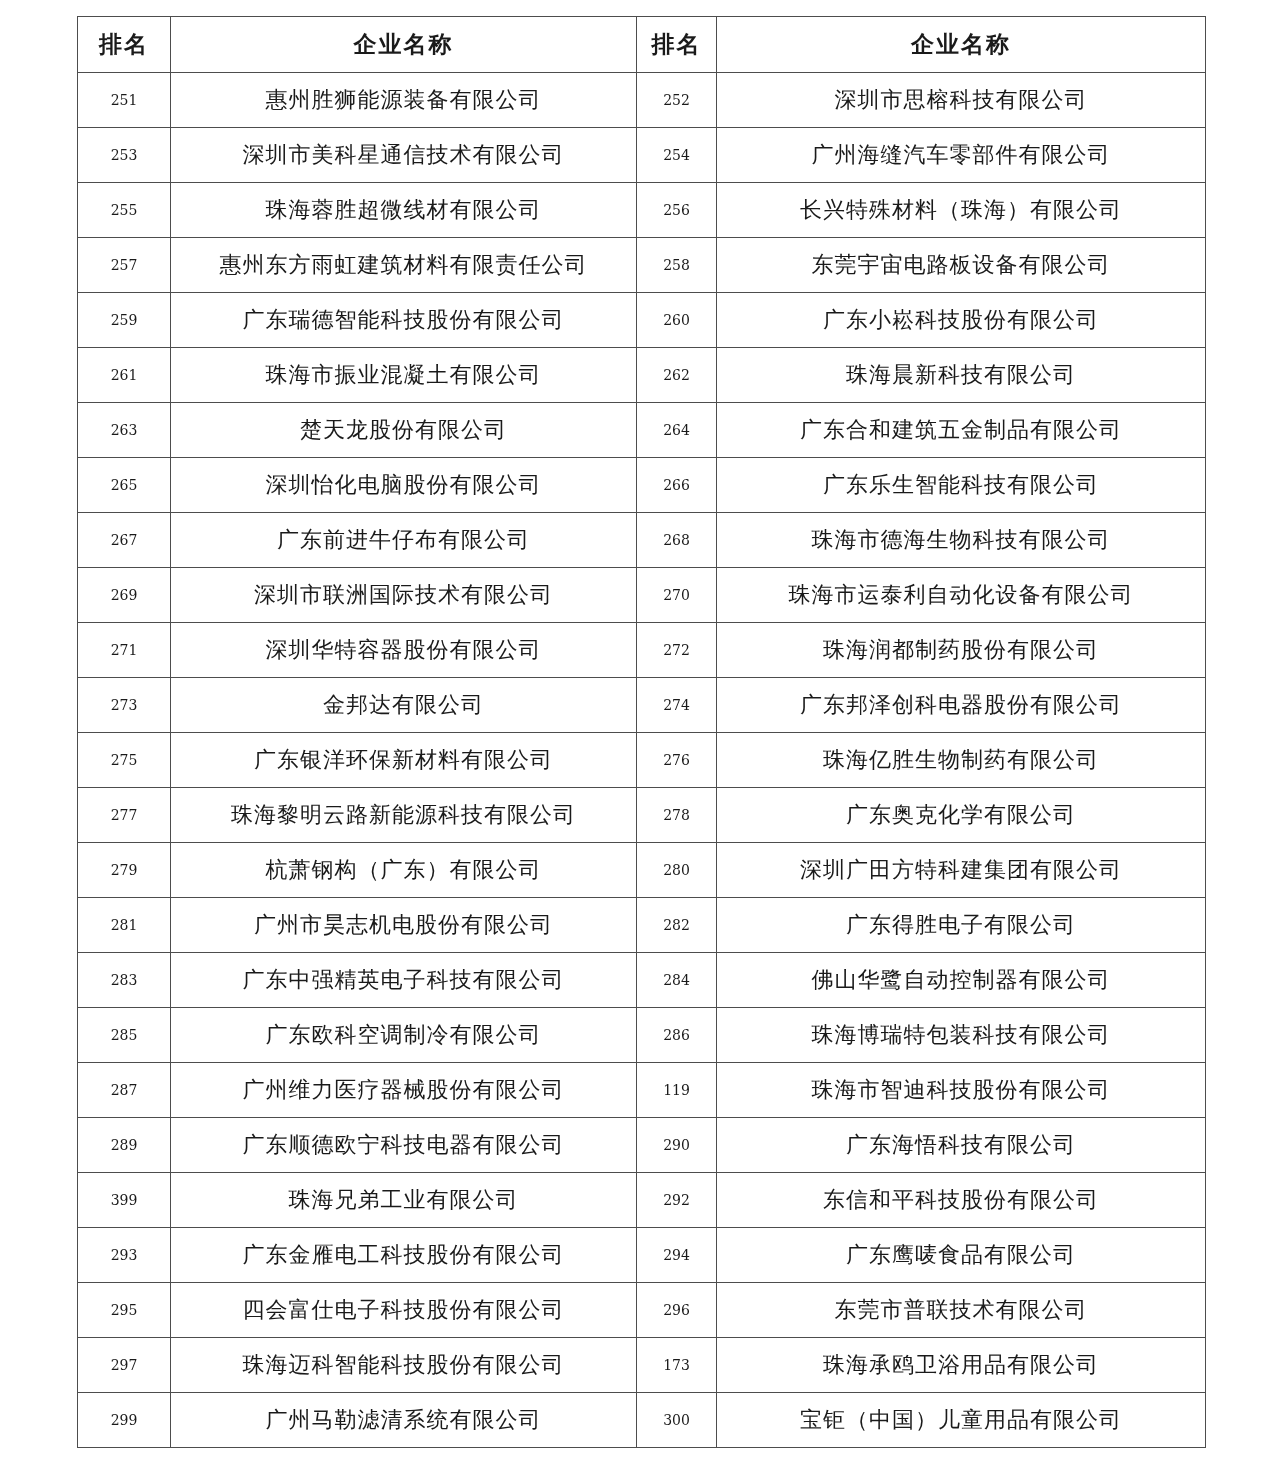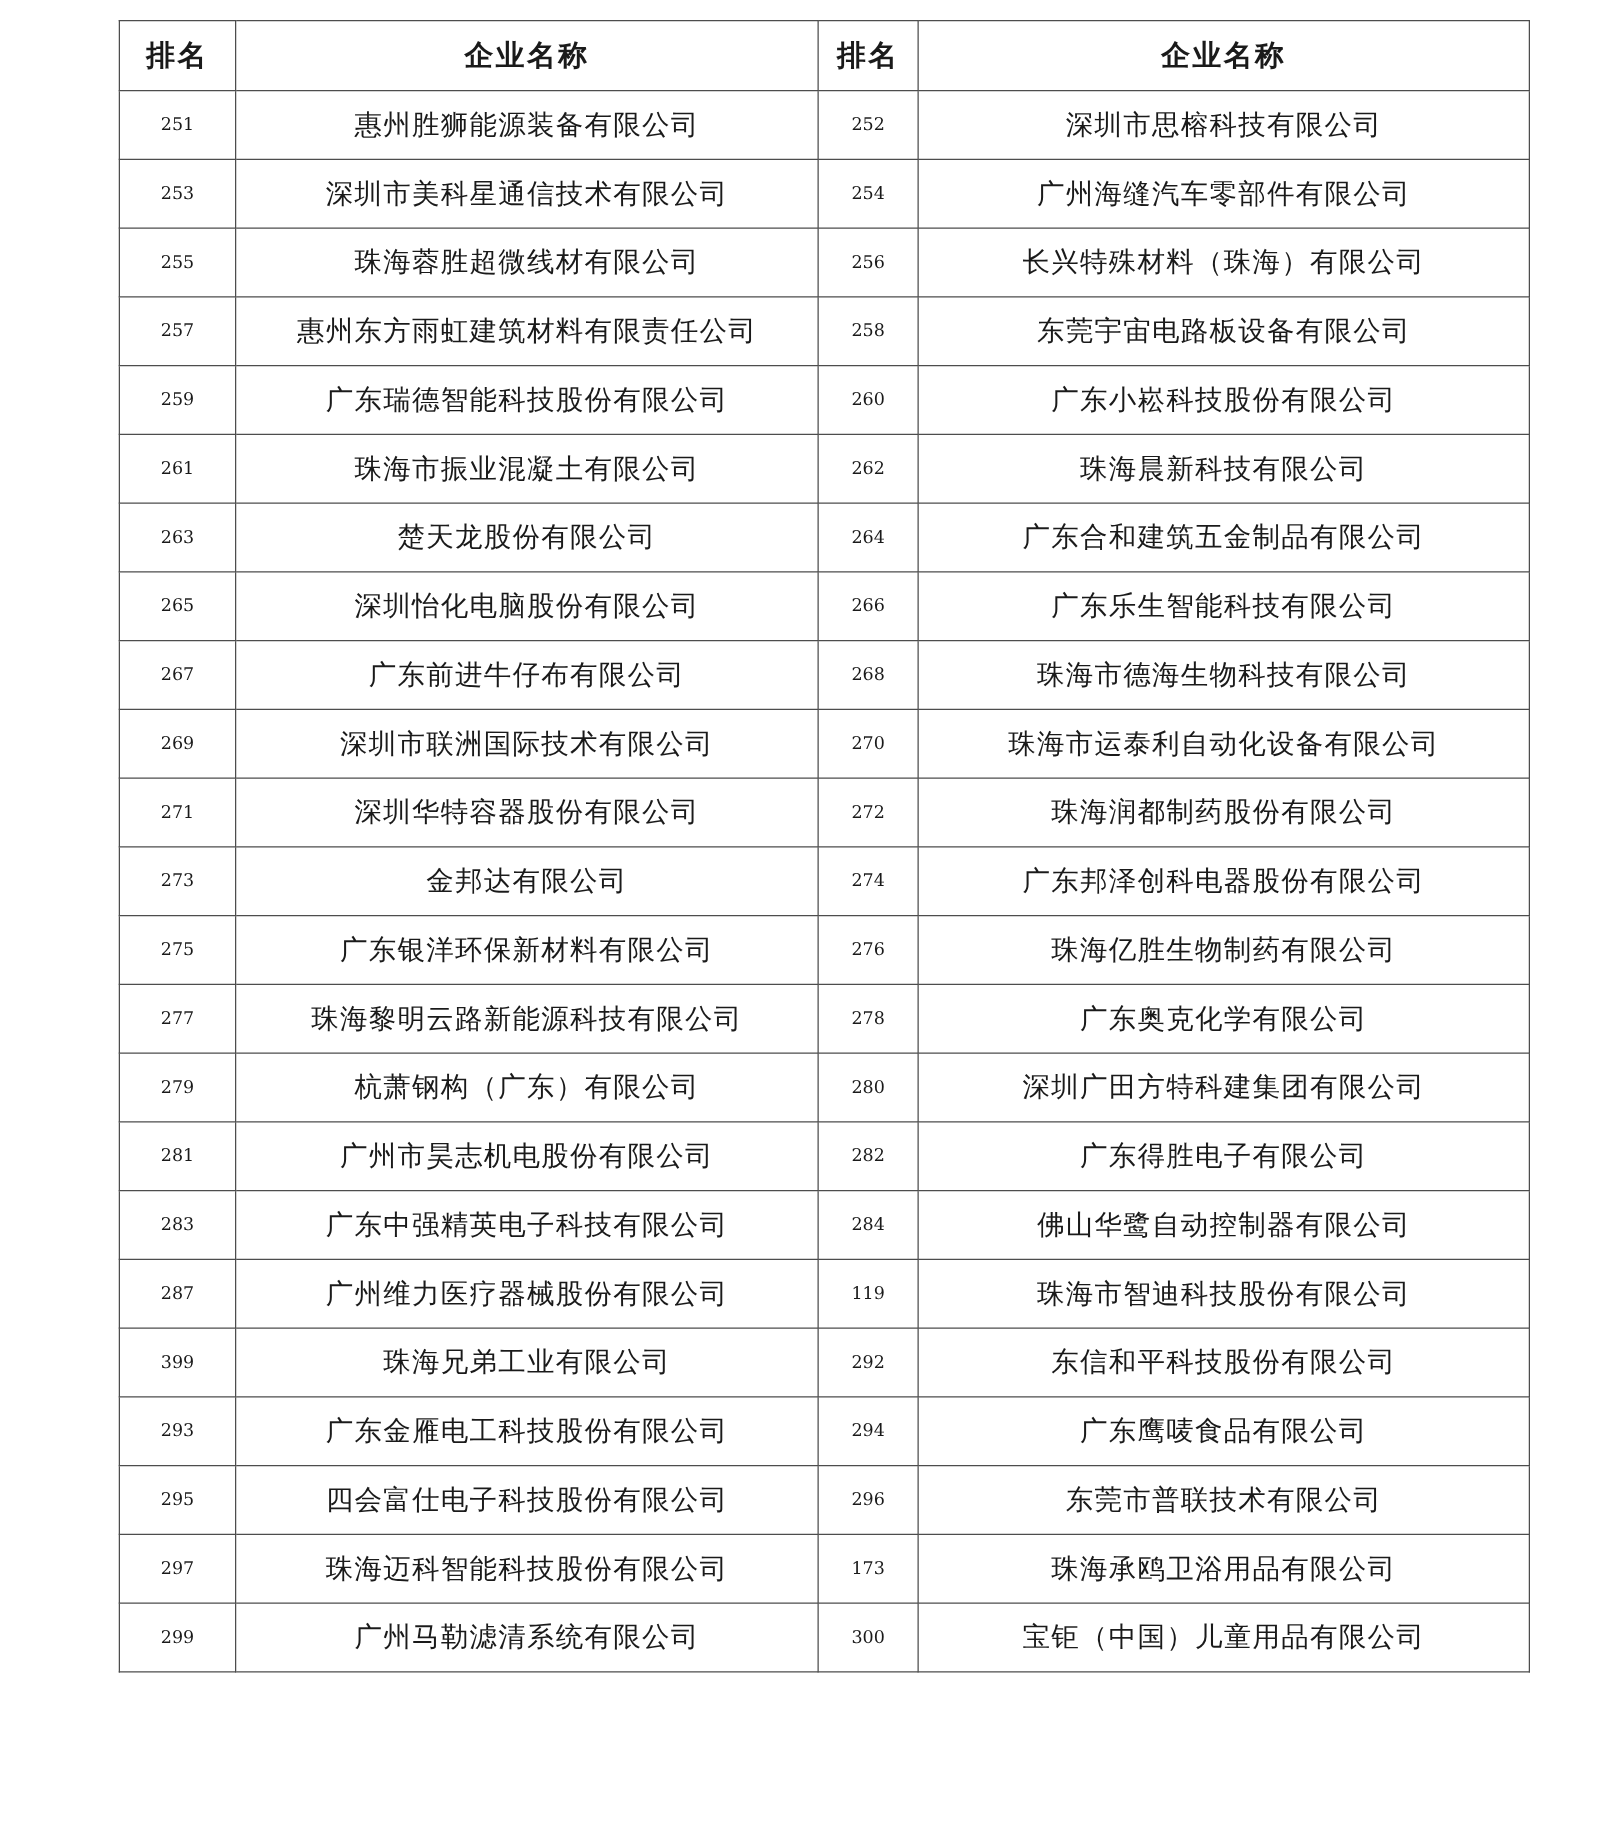--- a/index.html
+++ b/index.html
@@ -9,21 +9,21 @@
   }
   body {
     width: 1280px;
     height: 1458px;
     position: relative;
     font-family: "DejaVu Serif", "Liberation Serif", serif;
     color: #1a1a1a;
   }
   .table-wrap {
     position: absolute;
-    left: 95px;
+    left: 77px;
     top: 16px;
   }
   table.ranking-table {
     border-collapse: collapse;
     table-layout: fixed;
     width: 1128px;
   }
   .col-rank-left    { width: 93px;  }
   .col-company-left { width: 466px; }
   .col-rank-right   { width: 80px;  }
@@ -172,24 +172,36 @@
     <td class="rank-cell">282</td>
     <td class="company-cell">广东得胜电子有限公司</td>
   </tr>
         <tr>
     <td class="rank-cell">283</td>
     <td class="company-cell">广东中强精英电子科技有限公司</td>
     <td class="rank-cell">284</td>
     <td class="company-cell">佛山华鹭自动控制器有限公司</td>
   </tr>
         <tr>
+    <td class="rank-cell">285</td>
+    <td class="company-cell">广东欧科空调制冷有限公司</td>
+    <td class="rank-cell">286</td>
+    <td class="company-cell">珠海博瑞特包装科技有限公司</td>
+  </tr>
+        <tr>
     <td class="rank-cell">287</td>
     <td class="company-cell">广州维力医疗器械股份有限公司</td>
     <td class="rank-cell">119</td>
     <td class="company-cell">珠海市智迪科技股份有限公司</td>
+  </tr>
+        <tr>
+    <td class="rank-cell">289</td>
+    <td class="company-cell">广东顺德欧宁科技电器有限公司</td>
+    <td class="rank-cell">290</td>
+    <td class="company-cell">广东海悟科技有限公司</td>
   </tr>
         <tr>
     <td class="rank-cell">399</td>
     <td class="company-cell">珠海兄弟工业有限公司</td>
     <td class="rank-cell">292</td>
     <td class="company-cell">东信和平科技股份有限公司</td>
   </tr>
         <tr>
     <td class="rank-cell">293</td>
     <td class="company-cell">广东金雁电工科技股份有限公司</td>

